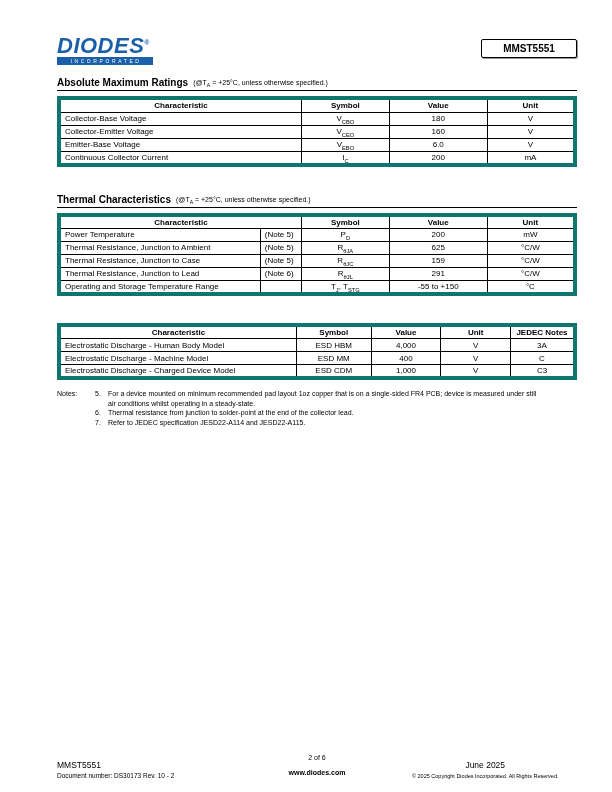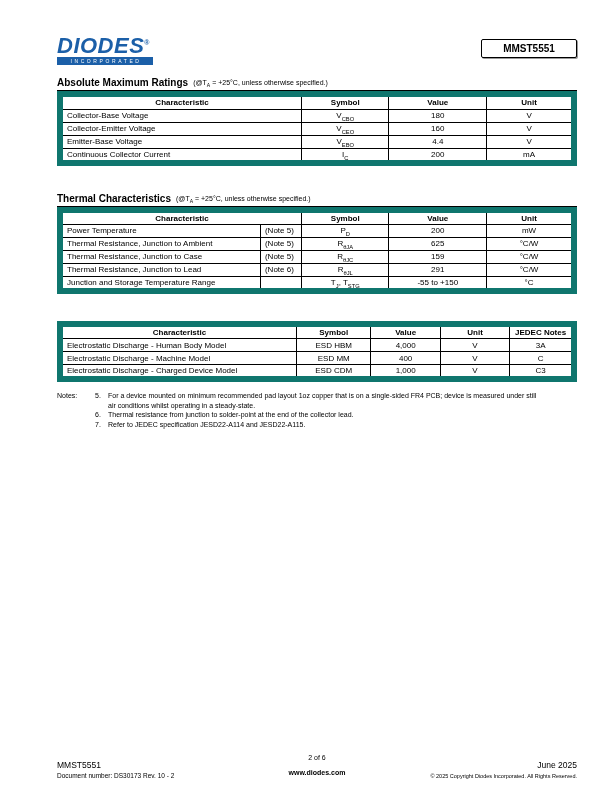--- a/index.html
+++ b/index.html
@@ -17,41 +17,41 @@
   .part-box { margin-top:6px; border:1px solid #000; border-radius:2px; box-shadow:1px 1px 0 #999; padding:3px 8px; min-width:96px; text-align:center; font-size:10px; font-weight:bold; background:#fff; }
 
   
   .section { margin-top:27px; }
   .section.first { margin-top:12px; }
   .sec-head { display:flex; align-items:baseline; gap:5px; border-bottom:1px solid #000; padding-bottom:2px; }
   .sec-title { font-size:10px; font-weight:bold; white-space:nowrap; }
   .sec-sub { font-size:7px; position:relative; top:-1px; }
 
   
-  table { width:100%; border-collapse:collapse; table-layout:fixed; border:6px solid #0f766e; }
+  table { width:100%; border-collapse:collapse; table-layout:fixed; margin-top:5px; border:4px solid #0f766e; }
   th, td { border:1px solid #000; font-size:8px; padding:1px 4px; height:13px; line-height:1.15; vertical-align:middle; }
   th { font-weight:bold; text-align:center; }
   td { text-align:center; }
   td:first-child { text-align:left; }
   .thermal-table td:nth-child(2) { text-align:left; }
   sub { font-size:72%; line-height:0; }
 
   
   .notes { margin-top:9px; display:flex; font-size:7px; line-height:1.35; }
   .notes-label { width:38px; flex:none; }
   .note-items { flex:1; }
   .note { display:flex; }
   .note-num { width:13px; flex:none; }
   .note-text { flex:1; max-width:430px; }
 
   
   .footer { position:absolute; left:57px; bottom:13px; width:520px; display:flex; align-items:flex-end; }
   .footer .f-left { flex:1.2; text-align:left; }
   .footer .f-center { flex:1; text-align:center; }
-  .footer .f-right { flex:1.2; text-align:right;margin-top:27px; }
+  .footer .f-right { flex:1.2; text-align:center;margin-top:27px; }
   .f-part { font-size:8.5px; }
   .f-doc { font-size:6.5px; margin-top:2px; }
   .f-page { font-size:7px; }
   .f-site { font-size:7px; font-weight:bold; margin-top:2px; color:#000; text-decoration:none; display:inline-block; }
   .f-date { font-size:8.5px; }
   .f-copy { font-size:5.5px; margin-top:3px; }
 </style>
 </head>
 <body>
 
@@ -95,21 +95,21 @@
             </tr>
             <tr>
               <td>Collector-Emitter Voltage</td>
               <td>V<sub>CEO</sub></td>
               <td>160</td>
               <td>V</td>
             </tr>
             <tr>
               <td>Emitter-Base Voltage</td>
               <td>V<sub>EBO</sub></td>
-              <td>4.4</td>
+              <td>6.0</td>
               <td>V</td>
             </tr>
             <tr>
               <td>Continuous Collector Current</td>
               <td>I<sub>C</sub></td>
               <td>200</td>
               <td>mA</td>
             </tr>
           </tbody>
       </table>
@@ -159,21 +159,21 @@
               <td>°C/W</td>
             </tr>
             <tr>
               <td>Thermal Resistance, Junction to Lead</td>
               <td>(Note 6)</td>
               <td>R<sub>θJL</sub></td>
               <td>291</td>
               <td>°C/W</td>
             </tr>
             <tr>
-              <td>Junction and Storage Temperature Range</td>
+              <td>Operating and Storage Temperature Range</td>
               <td></td>
               <td>T<sub>J</sub>, T<sub>STG</sub></td>
               <td>-55 to +150</td>
               <td>°C</td>
             </tr>
           </tbody>
       </table>
     </div>
 
     <div class="section">

